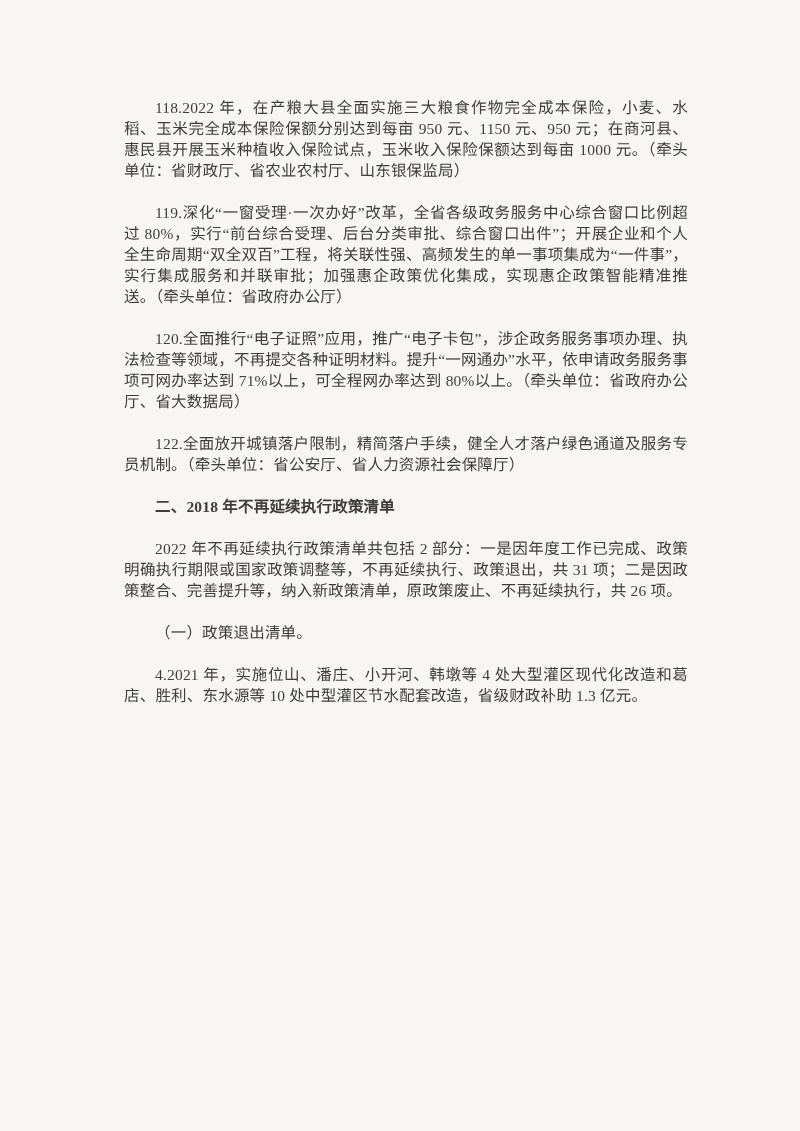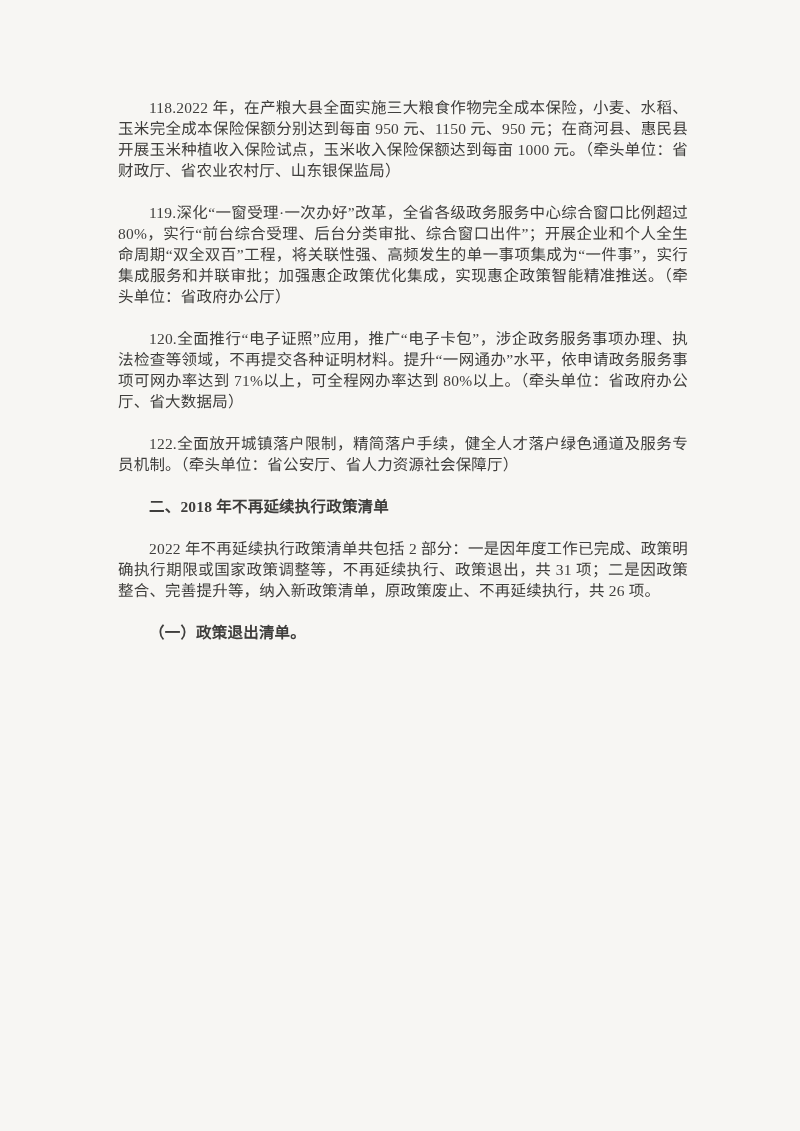--- a/index.html
+++ b/index.html
@@ -25,37 +25,38 @@
     top: 97px;
     width: 576px;
     color: #3f3e3c;
     font-size: 15.5px;
     line-height: 21px;
     text-align: justify;
     text-justify: inter-ideograph;
     letter-spacing: 0.2px;
   }
   .doc-body p {
-    margin: 0 0 21px 6px;
+    margin: 0 0 21px 12px;
     text-indent: 2em;
   }
   .doc-body p.heading {
     font-weight: bold;
   }
   .doc-body p.subheading {
-    font-weight: bold;
+    font-weight: normal;
   }
 </style>
 </head>
 <body>
 
 <div class="page">
   <div class="doc-body">
 
   <p class="paragraph">118.2022 年，在产粮大县全面实施三大粮食作物完全成本保险，小麦、水稻、玉米完全成本保险保额分别达到每亩 950 元、1150 元、950 元；在商河县、惠民县开展玉米种植收入保险试点，玉米收入保险保额达到每亩 1000 元。（牵头单位：省财政厅、省农业农村厅、山东银保监局）</p>
       <p class="paragraph">119.深化“一窗受理·一次办好”改革，全省各级政务服务中心综合窗口比例超过 80%，实行“前台综合受理、后台分类审批、综合窗口出件”；开展企业和个人全生命周期“双全双百”工程，将关联性强、高频发生的单一事项集成为“一件事”，实行集成服务和并联审批；加强惠企政策优化集成，实现惠企政策智能精准推送。（牵头单位：省政府办公厅）</p>
       <p class="paragraph">120.全面推行“电子证照”应用，推广“电子卡包”，涉企政务服务事项办理、执法检查等领域，不再提交各种证明材料。提升“一网通办”水平，依申请政务服务事项可网办率达到 71%以上，可全程网办率达到 80%以上。（牵头单位：省政府办公厅、省大数据局）</p>
       <p class="paragraph">122.全面放开城镇落户限制，精简落户手续，健全人才落户绿色通道及服务专员机制。（牵头单位：省公安厅、省人力资源社会保障厅）</p>
       <p class="heading">二、2018 年不再延续执行政策清单</p>
       <p class="paragraph">2022 年不再延续执行政策清单共包括 2 部分：一是因年度工作已完成、政策明确执行期限或国家政策调整等，不再延续执行、政策退出，共 31 项；二是因政策整合、完善提升等，纳入新政策清单，原政策废止、不再延续执行，共 26 项。</p>
       <p class="subheading">（一）政策退出清单。</p>
+      <p class="paragraph">4.2021 年，实施位山、潘庄、小开河、韩墩等 4 处大型灌区现代化改造和葛店、胜利、东水源等 10 处中型灌区节水配套改造，省级财政补助 1.3 亿元。</p>
     </div>
 </div>
 
 </body></html>

